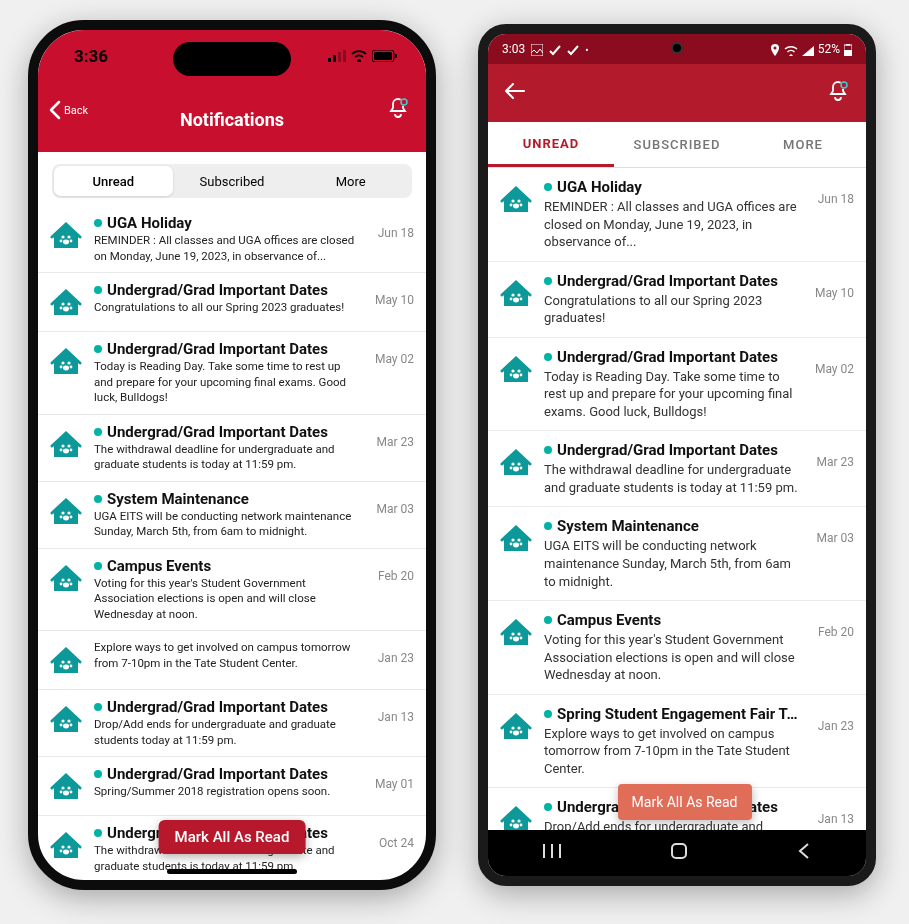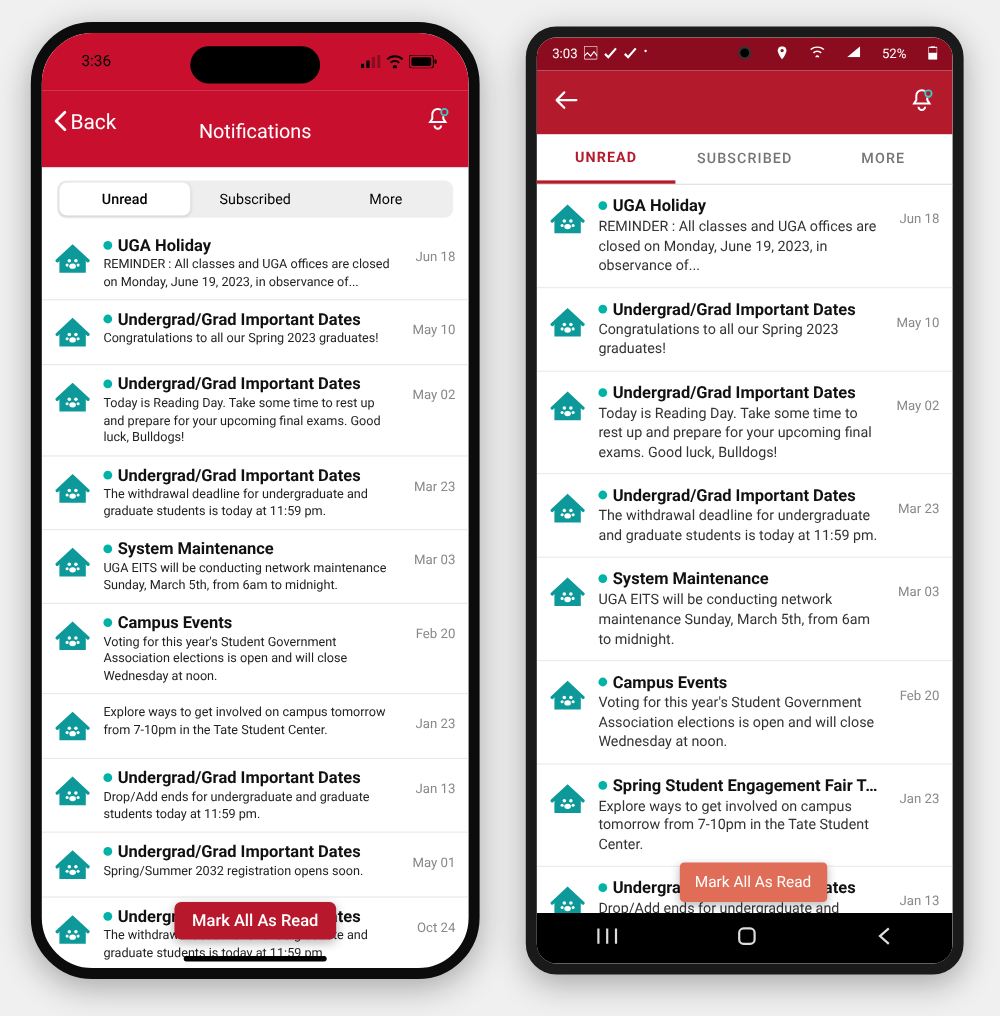--- a/index.html
+++ b/index.html
@@ -17,29 +17,29 @@
   overflow: hidden;
 }
 .ios-island {
   position: absolute; top: 12px; left: 50%; transform: translateX(-50%);
   width: 118px; height: 34px; background: #000; border-radius: 20px; z-index: 50;
 }
 .ios-statusbar {
   height: 52px; display: flex; justify-content: space-between; align-items: center;
   padding: 0 28px 0 36px; background: #c8102e; color: #000; font-weight: 600;
 }
-.ios-statusbar .time { font-size: 14px; font-weight: 400; }
+.ios-statusbar .time { font-size: 17px; font-weight: 700; }
 .ios-statusbar .right-icons { display: flex; gap: 5px; align-items: center; }
 .ios-header {
   background: #c8102e; color: #fff; height: 70px;
   display: flex; align-items: center; justify-content: space-between;
   padding: 0 16px 14px 10px;
 }
-.ios-back { display: flex; align-items: center; gap: 2px; font-size: 19px; }
-.ios-title { font-size: 18px; font-weight: 400; position: absolute; left: 50%; transform: translateX(-50%); margin-top: 19px; }
+.ios-back { display: flex; align-items: center; gap: 2px; font-size: 11px; }
+.ios-title { font-size: 18px; font-weight: 700; position: absolute; left: 50%; transform: translateX(-50%); margin-top: 19px; }
 .ios-segmented {
   margin: 12px 14px 8px; background: #eeeeef; border-radius: 8px;
   display: flex; padding: 2px; height: 34px;
 }
 .ios-seg-item {
   flex: 1; display: flex; align-items: center; justify-content: center;
   font-size: 13px; color: #000; border-radius: 7px;
 }
 .ios-seg-item.active { background: #fff; box-shadow: 0 1px 3px rgba(0,0,0,0.12); font-weight: 500; }
 .ios-list { height: calc(100% - 52px - 70px - 54px); overflow: hidden; }
@@ -73,22 +73,22 @@
   box-shadow: 0 8px 30px rgba(0,0,0,0.3); overflow: hidden;
 }
 .android-camera {
   position: absolute; top: 8px; left: 50%; transform: translateX(-50%);
   width: 12px; height: 12px; background: #000; border-radius: 50%; border: 2px solid #333; z-index: 50;
 }
 .android-statusbar {
   height: 30px; background: #8a0c1e; color: #fff; font-size: 12px;
   display: flex; justify-content: space-between; align-items: center; padding: 0 14px;
 }
-.android-statusbar .left { display: flex; gap: 6px; align-items: flex-start; }
-.android-statusbar .right { display: flex; gap: 20px; align-items: flex-start; }
+.android-statusbar .left { display: flex; gap: 6px; align-items: flex-end; }
+.android-statusbar .right { display: flex; gap: 4px; align-items: flex-end; }
 .android-header {
   background: #b31b2c; color: #fff; height: 58px;
   display: flex; align-items: center; justify-content: space-between; padding: 0 16px;
 }
 .android-tabs {
   display: flex; height: 46px; border-bottom: 1px solid #ddd;
 }
 .android-tab {
   flex: 1; display: flex; align-items: center; justify-content: center;
   font-size: 13px; letter-spacing: 1px; color: #757575; font-weight: 500;
@@ -327,21 +327,21 @@
             <circle cx="19" cy="17" r="1.6" fill="#fff"></circle>
             <circle cx="11" cy="21" r="1.4" fill="#fff"></circle>
             <circle cx="21" cy="21" r="1.4" fill="#fff"></circle>
             <ellipse cx="16" cy="22" rx="3" ry="2.4" fill="#fff"></ellipse>
           </svg></div>
         <div class="content">
           <div class="titleline">
             <span class="dot"></span>
             <span class="ntitle">Undergrad/Grad Important Dates</span>
           </div>
-          <div class="body">Spring/Summer 2032 registration opens soon.</div>
+          <div class="body">Spring/Summer 2018 registration opens soon.</div>
         </div>
         <div class="date">May 01</div>
       </div>
       <div class="ios-row">
         <div class="icon"><svg class="house-icon" viewBox="0 0 32 32">
             <path d="M4 16 L16 5 L28 16 V28 H4 Z" fill="#0d9999"></path>
             <path d="M2 17 L16 4 L30 17" stroke="#0d9999" stroke-width="3" fill="none" stroke-linecap="round"></path>
             <circle cx="13" cy="17" r="1.6" fill="#fff"></circle>
             <circle cx="19" cy="17" r="1.6" fill="#fff"></circle>
             <circle cx="11" cy="21" r="1.4" fill="#fff"></circle>

